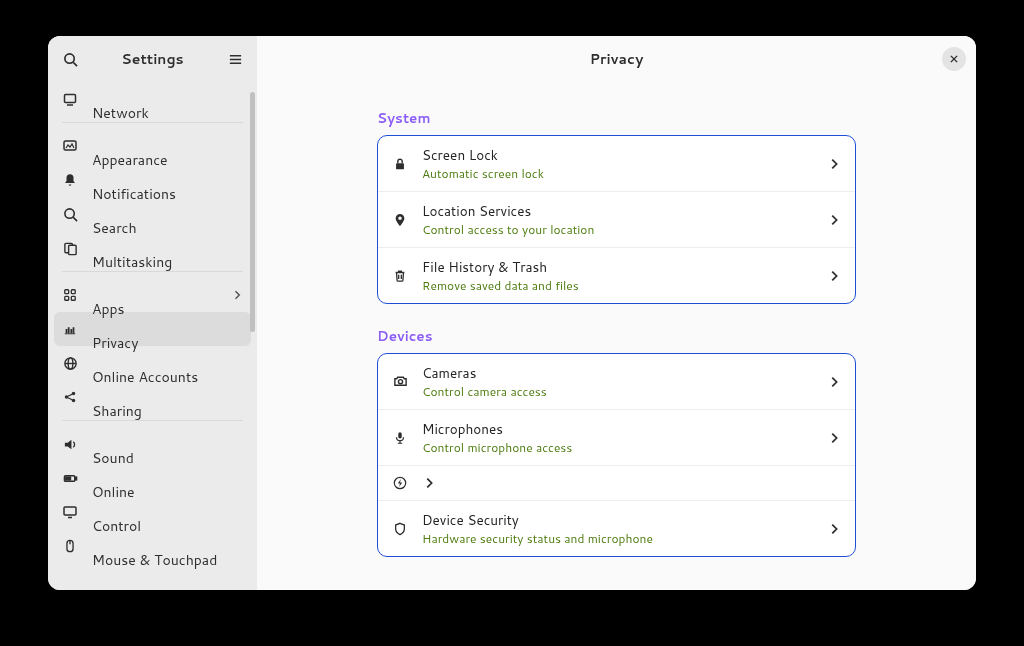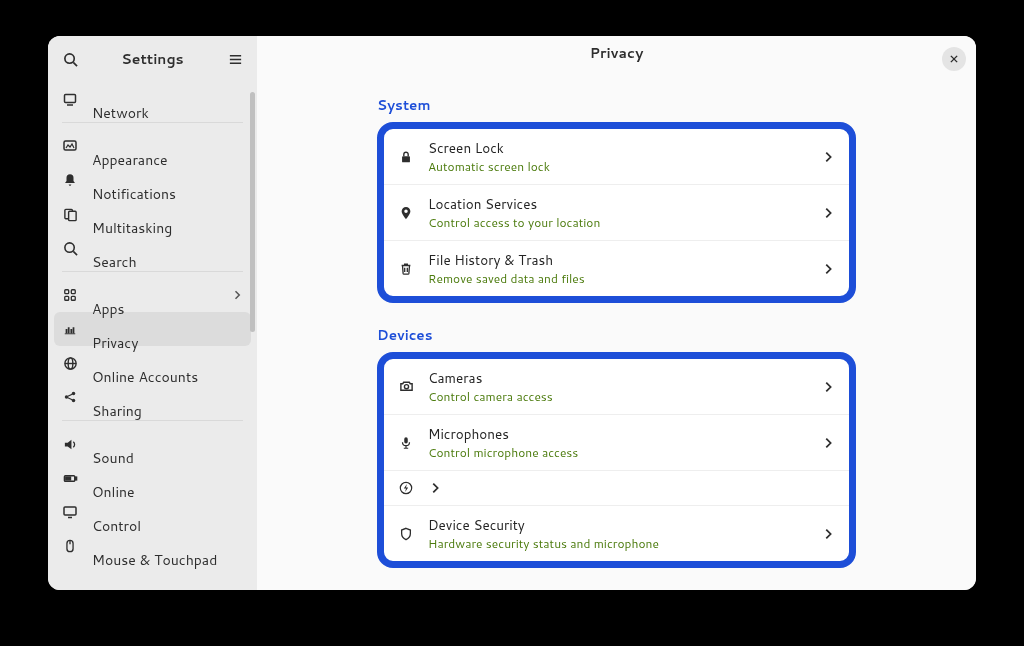--- a/index.html
+++ b/index.html
@@ -71,23 +71,23 @@
   }
   .main-title { font-weight: 700; font-size: 14px; color: #2e2e2e; }
   .close-btn {
     position: absolute; right: 10px; top: 11px;
     width: 24px; height: 24px; border-radius: 50%;
     background: #e4e4e4; display: flex; align-items: center; justify-content: center;
     color: #2e2e2e; font-size: 14px;
   }
 
   .content { padding: 18px 120px 0 120px; }
-  .section-title { font-size: 13.5px; font-weight: 700; color: #1d4ed8; margin-bottom: 8px; margin-top: 8px; }
+  .section-title { font-size: 13.5px; font-weight: 700; color: #8b5cf6; margin-bottom: 8px; margin-top: 8px; }
   .card {
-    background: #fff; border: 7px solid #1d4ed8; border-radius: 16px;
+    background: #fff; border: 1px solid #1d4ed8; border-radius: 10px;
     overflow: hidden; margin-bottom: 22px;
   }
   .row {
     display: flex; align-items: center; gap: 14px;
     padding: 9px 14px; border-top: 1px solid #eee;
   }
   .row:first-child { border-top: none; }
   .row .ico { width: 16px; height: 16px; display: flex; align-items: center; justify-content: center; color: #2e2e2e; flex-shrink: 0; }
   .row .texts { flex: 1; display: flex; flex-direction: column; }
   .row .rtitle { font-size: 13.5px; font-weight: 400; color: #242424; }
@@ -149,36 +149,36 @@
           <span class="ico">
               <svg width="14" height="14" viewBox="0 0 16 16" fill="currentColor">
                 <path d="M8 1.5a4 4 0 0 0-4 4V9l-1.5 2v.5h11V11L12 9V5.5a4 4 0 0 0-4-4zM6.5 13a1.5 1.5 0 0 0 3 0h-3z"></path>
               </svg>
             </span>
           <span class="label">Notifications</span>
         </div>
 
         <div class="sidebar-item">
           <span class="ico">
+              <svg width="15" height="15" viewBox="0 0 16 16" fill="none" stroke="currentColor" stroke-width="1.7">
+                <circle cx="7" cy="7" r="5"></circle>
+                <line x1="11" y1="11" x2="15" y2="15"></line>
+              </svg>
+            </span>
+          <span class="label">Search</span>
+        </div>
+
+        <div class="sidebar-item">
+          <span class="ico">
               <svg width="15" height="15" viewBox="0 0 16 16" fill="none" stroke="currentColor" stroke-width="1.5">
                 <rect x="2" y="2.5" width="8" height="10" rx="1"></rect>
                 <rect x="6" y="4.5" width="8" height="10" rx="1" fill="#ebebeb"></rect>
               </svg>
             </span>
           <span class="label">Multitasking</span>
-        </div>
-
-        <div class="sidebar-item">
-          <span class="ico">
-              <svg width="15" height="15" viewBox="0 0 16 16" fill="none" stroke="currentColor" stroke-width="1.7">
-                <circle cx="7" cy="7" r="5"></circle>
-                <line x1="11" y1="11" x2="15" y2="15"></line>
-              </svg>
-            </span>
-          <span class="label">Search</span>
         </div>
 
         <div class="sidebar-sep"></div>
 
         <div class="sidebar-item">
           <span class="ico">
               <svg width="14" height="14" viewBox="0 0 16 16" fill="none" stroke="currentColor" stroke-width="1.5">
                 <rect x="2" y="2" width="4.5" height="4.5" rx="1"></rect>
                 <rect x="9.5" y="2" width="4.5" height="4.5" rx="1"></rect>
                 <rect x="2" y="9.5" width="4.5" height="4.5" rx="1"></rect>

